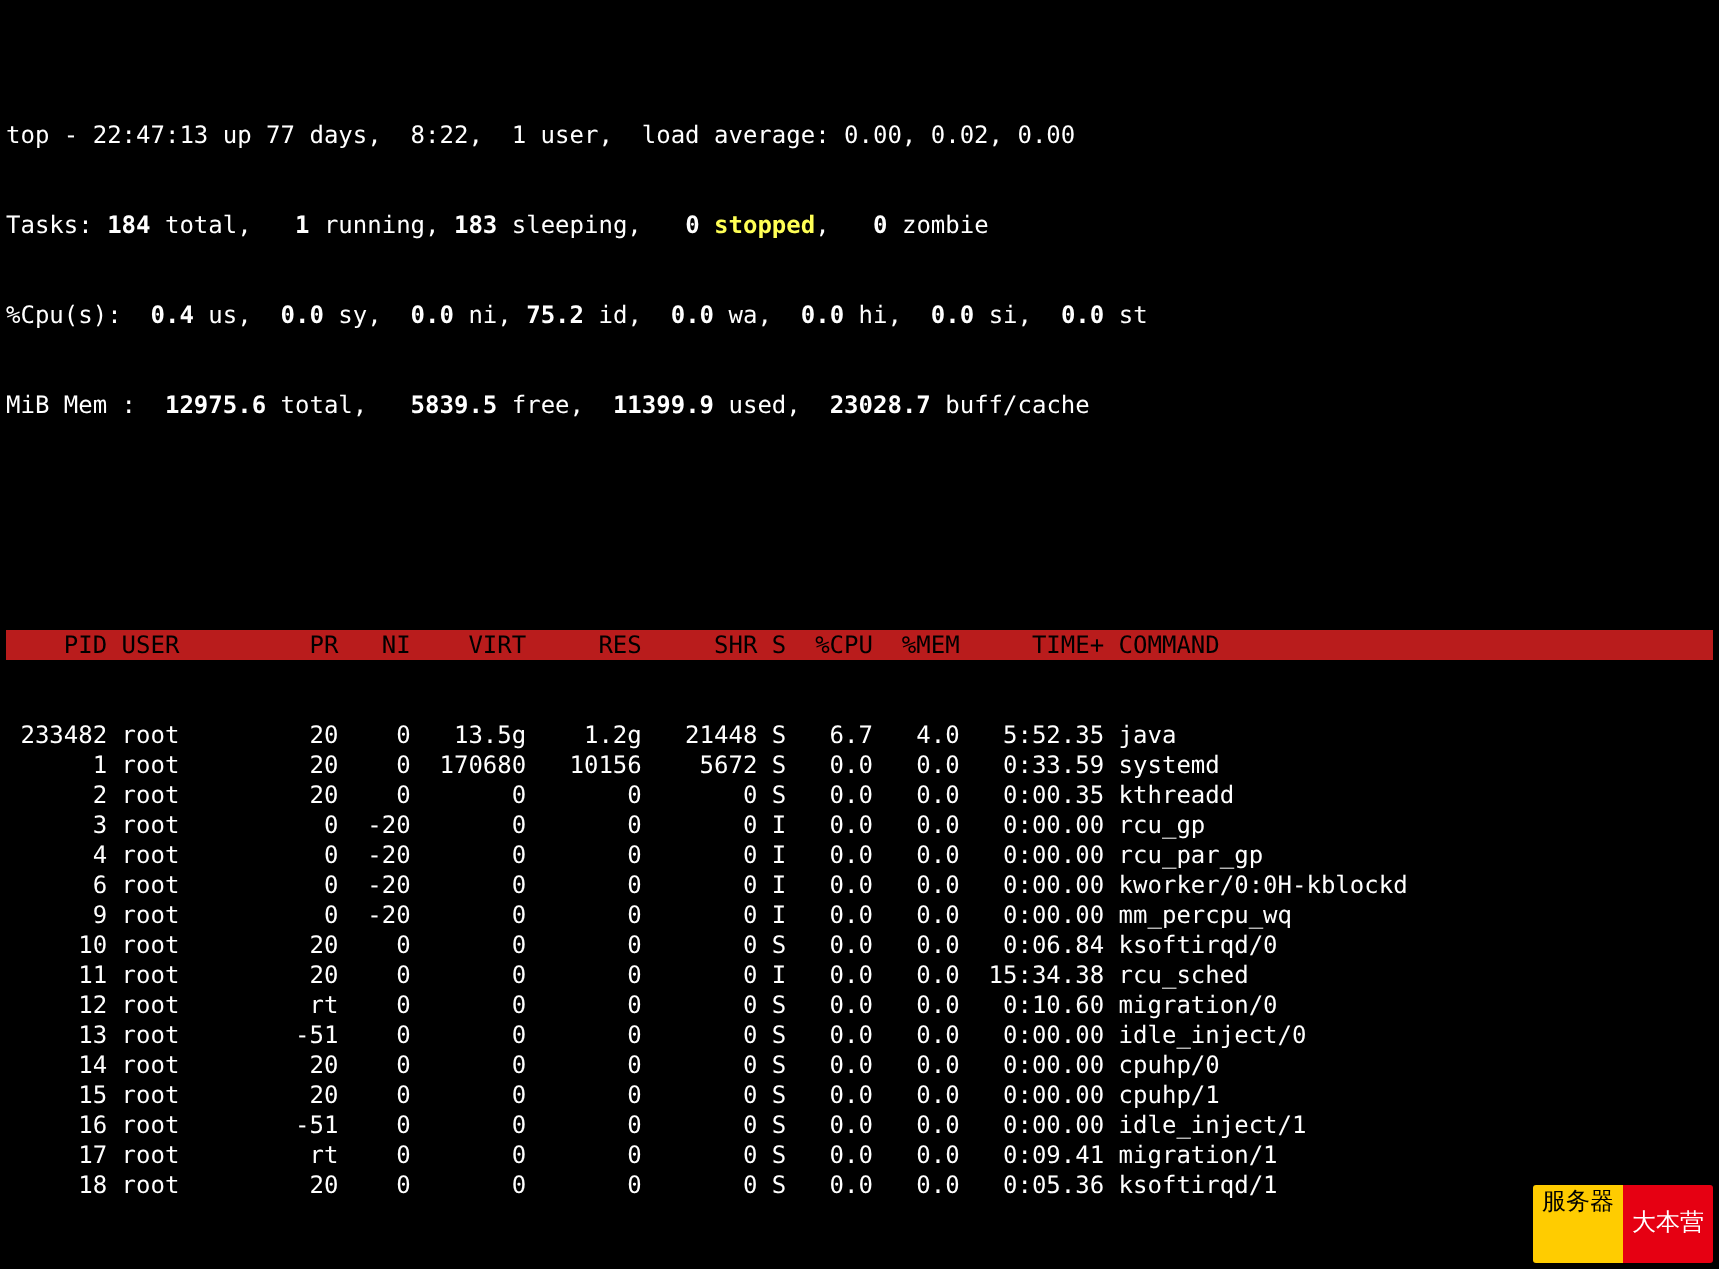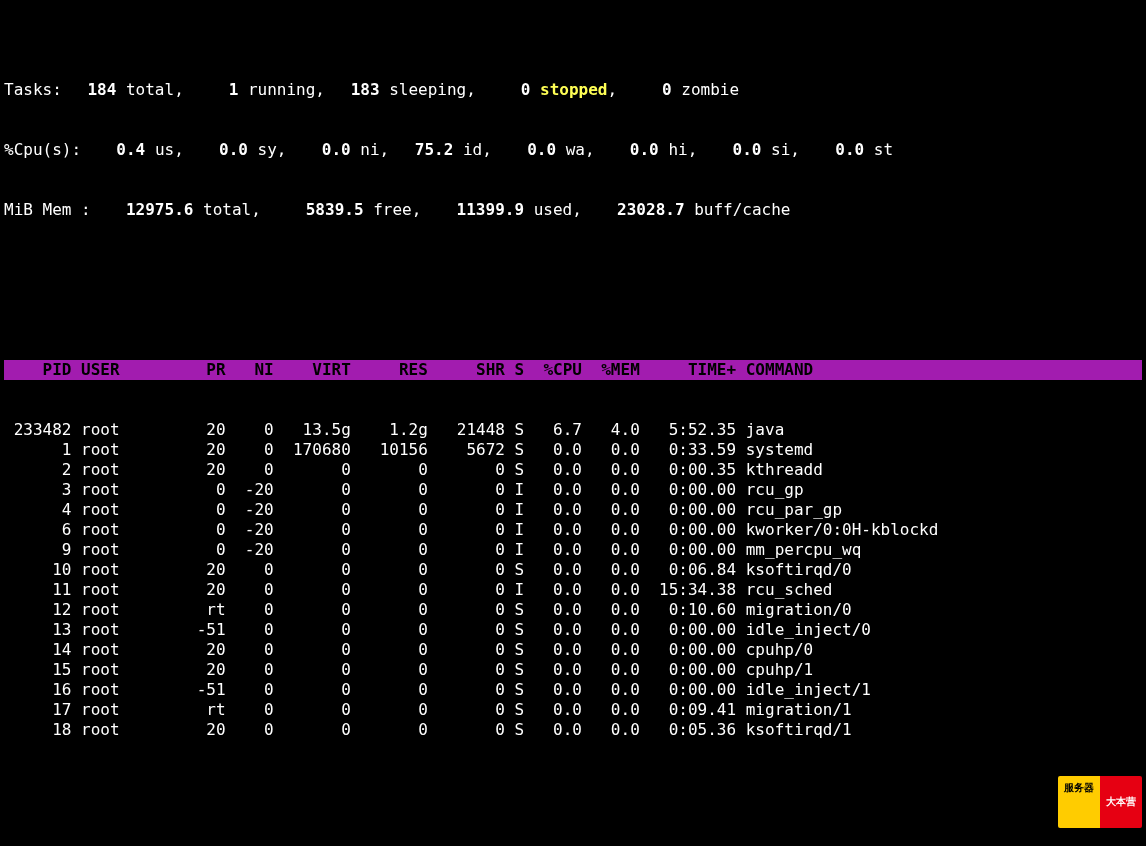--- a/index.html
+++ b/index.html
@@ -14,56 +14,57 @@
     height: 846px;
     overflow: hidden;
   }
   .terminal {
     padding: 0 4px;
     white-space: pre;
   }
   .header-block {
     color: #fff;
   }
-  .bold { font-weight: bold; margin-left: 16px; }
+  .bold { font-weight: bold; }
   .yellow { color: #ffff55; font-weight: bold; text-align: right; }
   .col-header-row {
-    background: #a21caf;
+    background: #b91c1c;
     color: #000;
-    font-weight: bold;
+    font-weight: normal;
   }
   .row { }
   .watermark {
     position: fixed;
-    bottom: 18px;
+    bottom: 4px;
     right: 4px;
     display: flex;
     font-family: "Helvetica Neue", Arial, sans-serif;
-    font-weight: bold;
-    font-size: 10px;
+    font-weight: normal;
+    font-size: 16px;
     border-radius: 2px;
     overflow: hidden;
     box-shadow: 0 0 2px rgba(0,0,0,0.5);
   }
   .watermark .left {
     background: #ffcc00;
     color: #000;
     padding: 2px 6px;
   }
   .watermark .right {
     background: #e60012;
     color: #fff;
     padding: 16px 6px;
   }
 </style>
 </head>
 <body>
 
 <div class="terminal">
   <div class="header-block">
+    <div>top - 22:47:13 up 77 days,  8:22,  1 user,  load average: 0.00, 0.02, 0.00</div>
     <div id="tasks-line">Tasks: <span class="bold">184 </span>total,  <span class="bold"> 1 </span>running, <span class="bold">183 </span>sleeping,  <span class="bold"> 0 </span><span class="yellow">stopped</span>,  <span class="bold"> 0 </span>zombie</div>
     <div id="cpu-line">%Cpu(s): <span class="bold"> 0.4 </span>us, <span class="bold"> 0.0 </span>sy, <span class="bold"> 0.0 </span>ni, <span class="bold">75.2 </span>id, <span class="bold"> 0.0 </span>wa, <span class="bold"> 0.0 </span>hi, <span class="bold"> 0.0 </span>si, <span class="bold"> 0.0 </span>st</div>
     <div id="mem-line">MiB Mem : <span class="bold"> 12975.6 </span>total, <span class="bold">  5839.5 </span>free, <span class="bold"> 11399.9 </span>used, <span class="bold"> 23028.7 </span>buff/cache</div>
   </div>
   <div>&nbsp;</div>
   <div class="col-header-row" id="col-header">    PID USER         PR   NI    VIRT     RES     SHR S  %CPU  %MEM     TIME+ COMMAND                                    </div>
   <div id="proc-body"><div class="row"> 233482 root         20    0   13.5g    1.2g   21448 S   6.7   4.0   5:52.35 java</div><div class="row">      1 root         20    0  170680   10156    5672 S   0.0   0.0   0:33.59 systemd</div><div class="row">      2 root         20    0       0       0       0 S   0.0   0.0   0:00.35 kthreadd</div><div class="row">      3 root          0  -20       0       0       0 I   0.0   0.0   0:00.00 rcu_gp</div><div class="row">      4 root          0  -20       0       0       0 I   0.0   0.0   0:00.00 rcu_par_gp</div><div class="row">      6 root          0  -20       0       0       0 I   0.0   0.0   0:00.00 kworker/0:0H-kblockd</div><div class="row">      9 root          0  -20       0       0       0 I   0.0   0.0   0:00.00 mm_percpu_wq</div><div class="row">     10 root         20    0       0       0       0 S   0.0   0.0   0:06.84 ksoftirqd/0</div><div class="row">     11 root         20    0       0       0       0 I   0.0   0.0  15:34.38 rcu_sched</div><div class="row">     12 root         rt    0       0       0       0 S   0.0   0.0   0:10.60 migration/0</div><div class="row">     13 root        -51    0       0       0       0 S   0.0   0.0   0:00.00 idle_inject/0</div><div class="row">     14 root         20    0       0       0       0 S   0.0   0.0   0:00.00 cpuhp/0</div><div class="row">     15 root         20    0       0       0       0 S   0.0   0.0   0:00.00 cpuhp/1</div><div class="row">     16 root        -51    0       0       0       0 S   0.0   0.0   0:00.00 idle_inject/1</div><div class="row">     17 root         rt    0       0       0       0 S   0.0   0.0   0:09.41 migration/1</div><div class="row">     18 root         20    0       0       0       0 S   0.0   0.0   0:05.36 ksoftirqd/1</div></div>
 </div>
 
 <div class="watermark">

